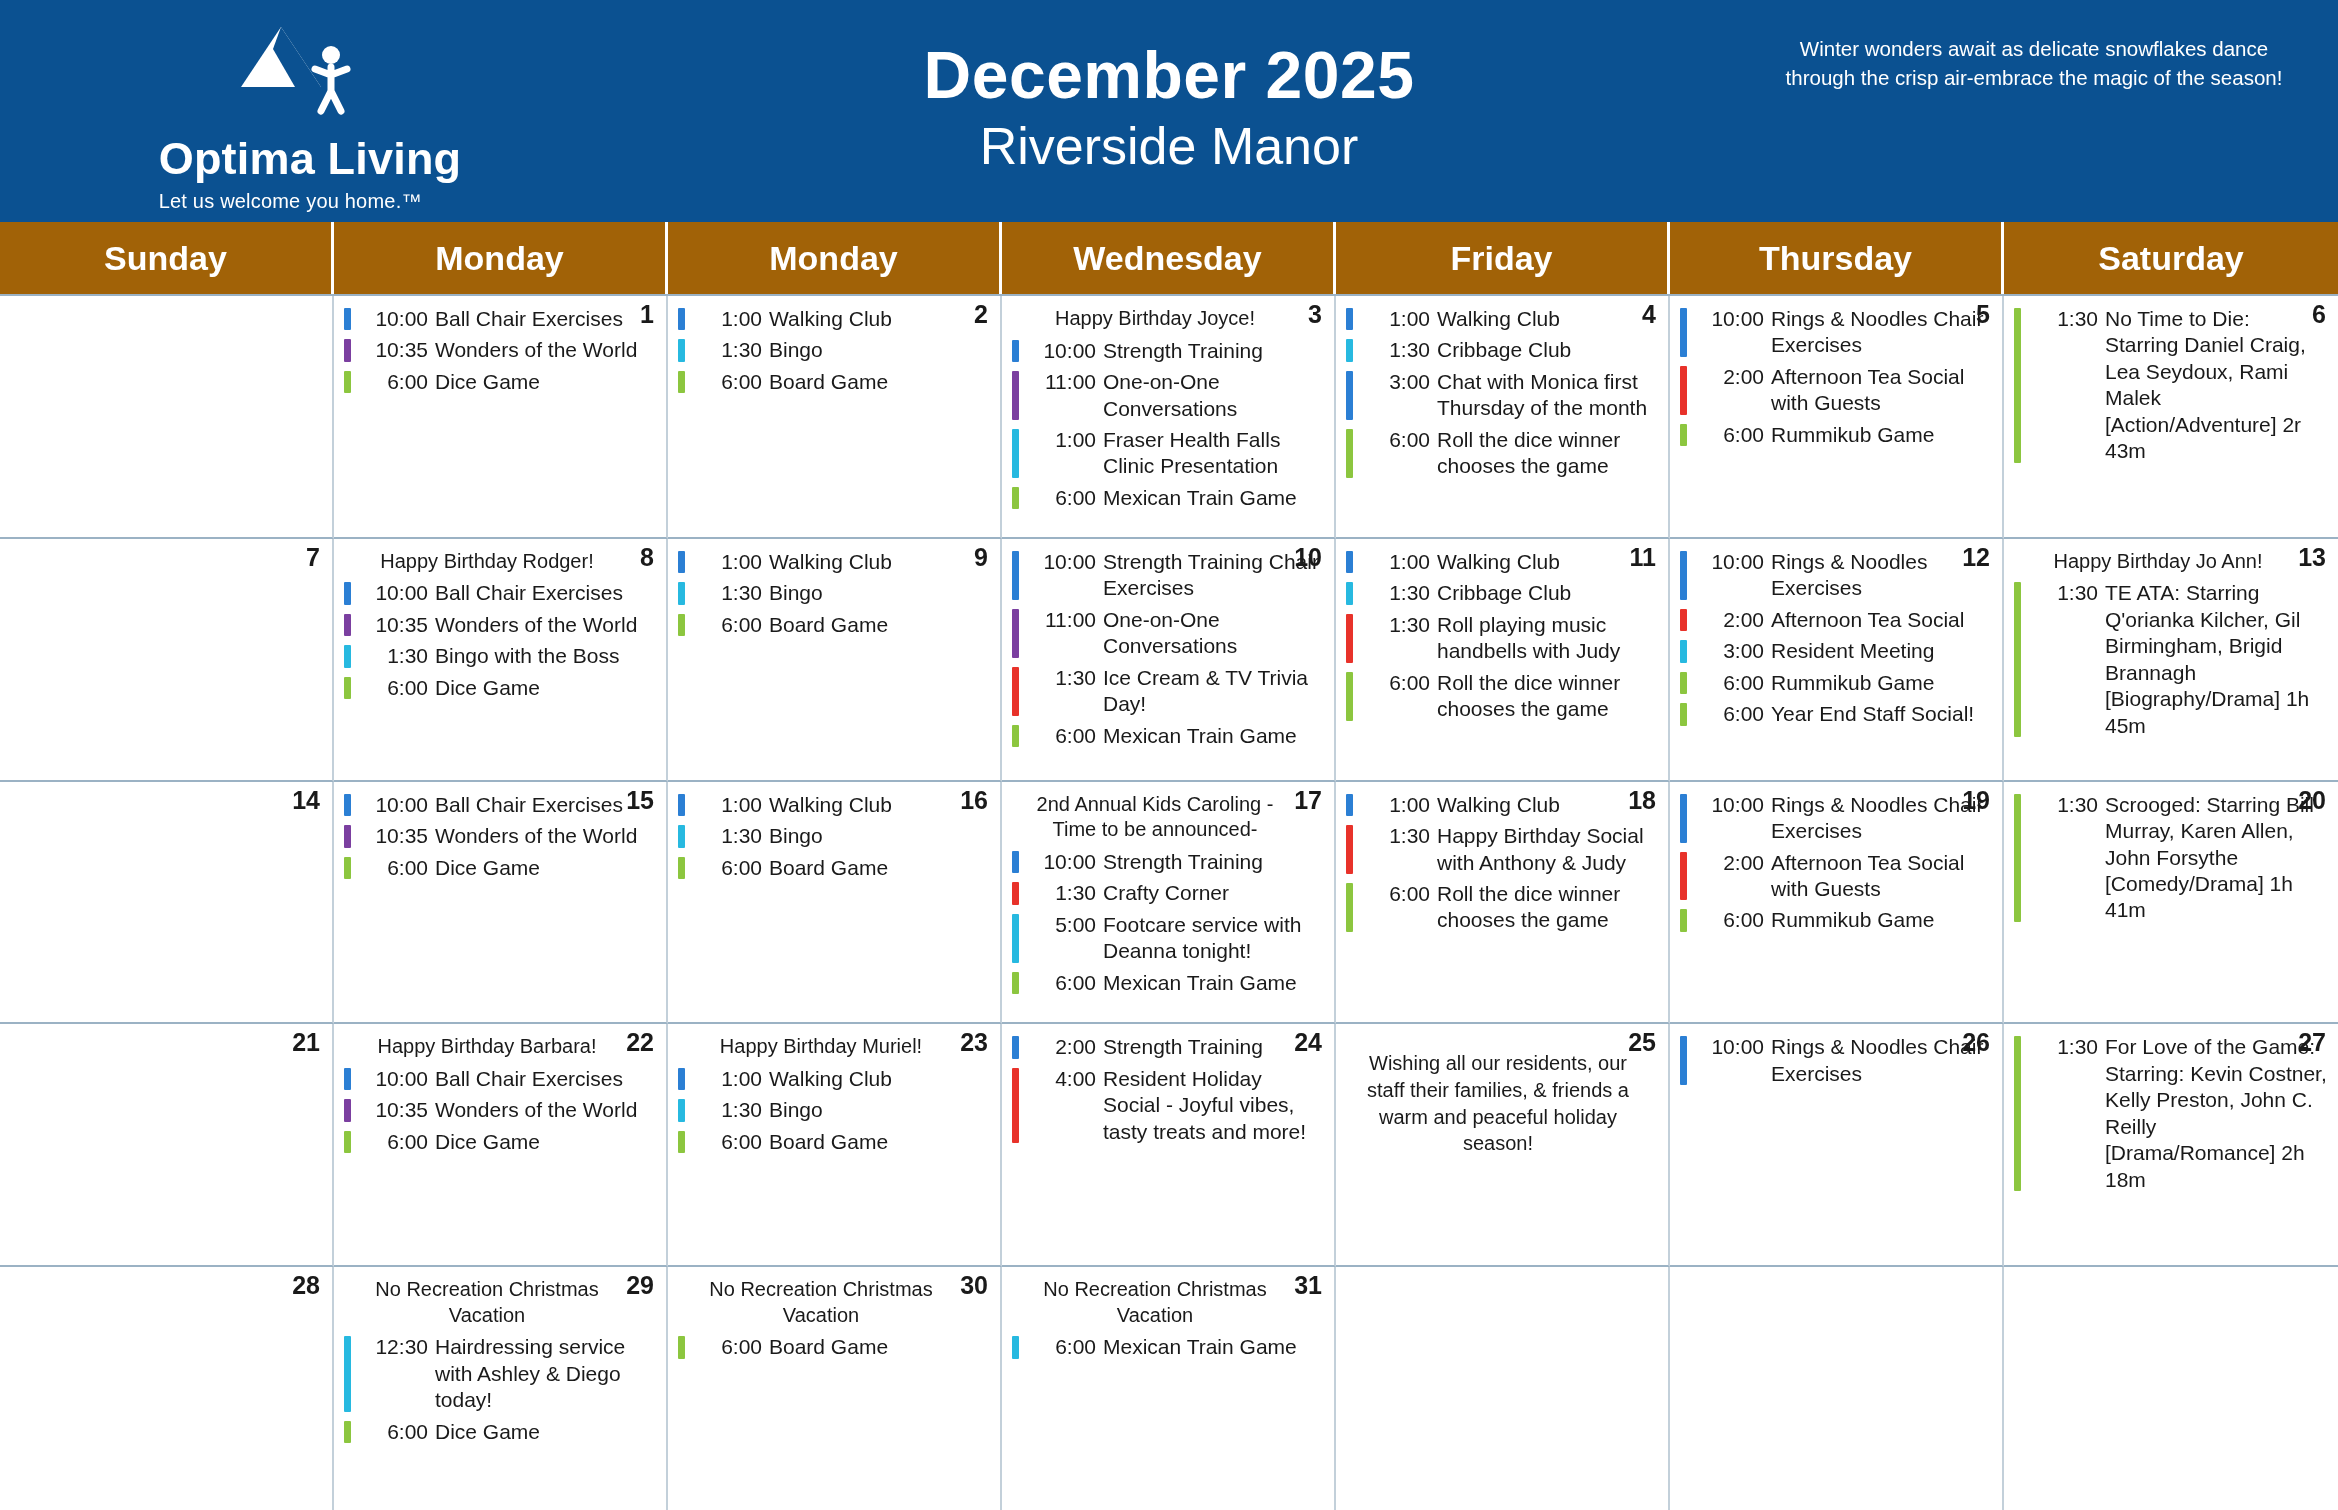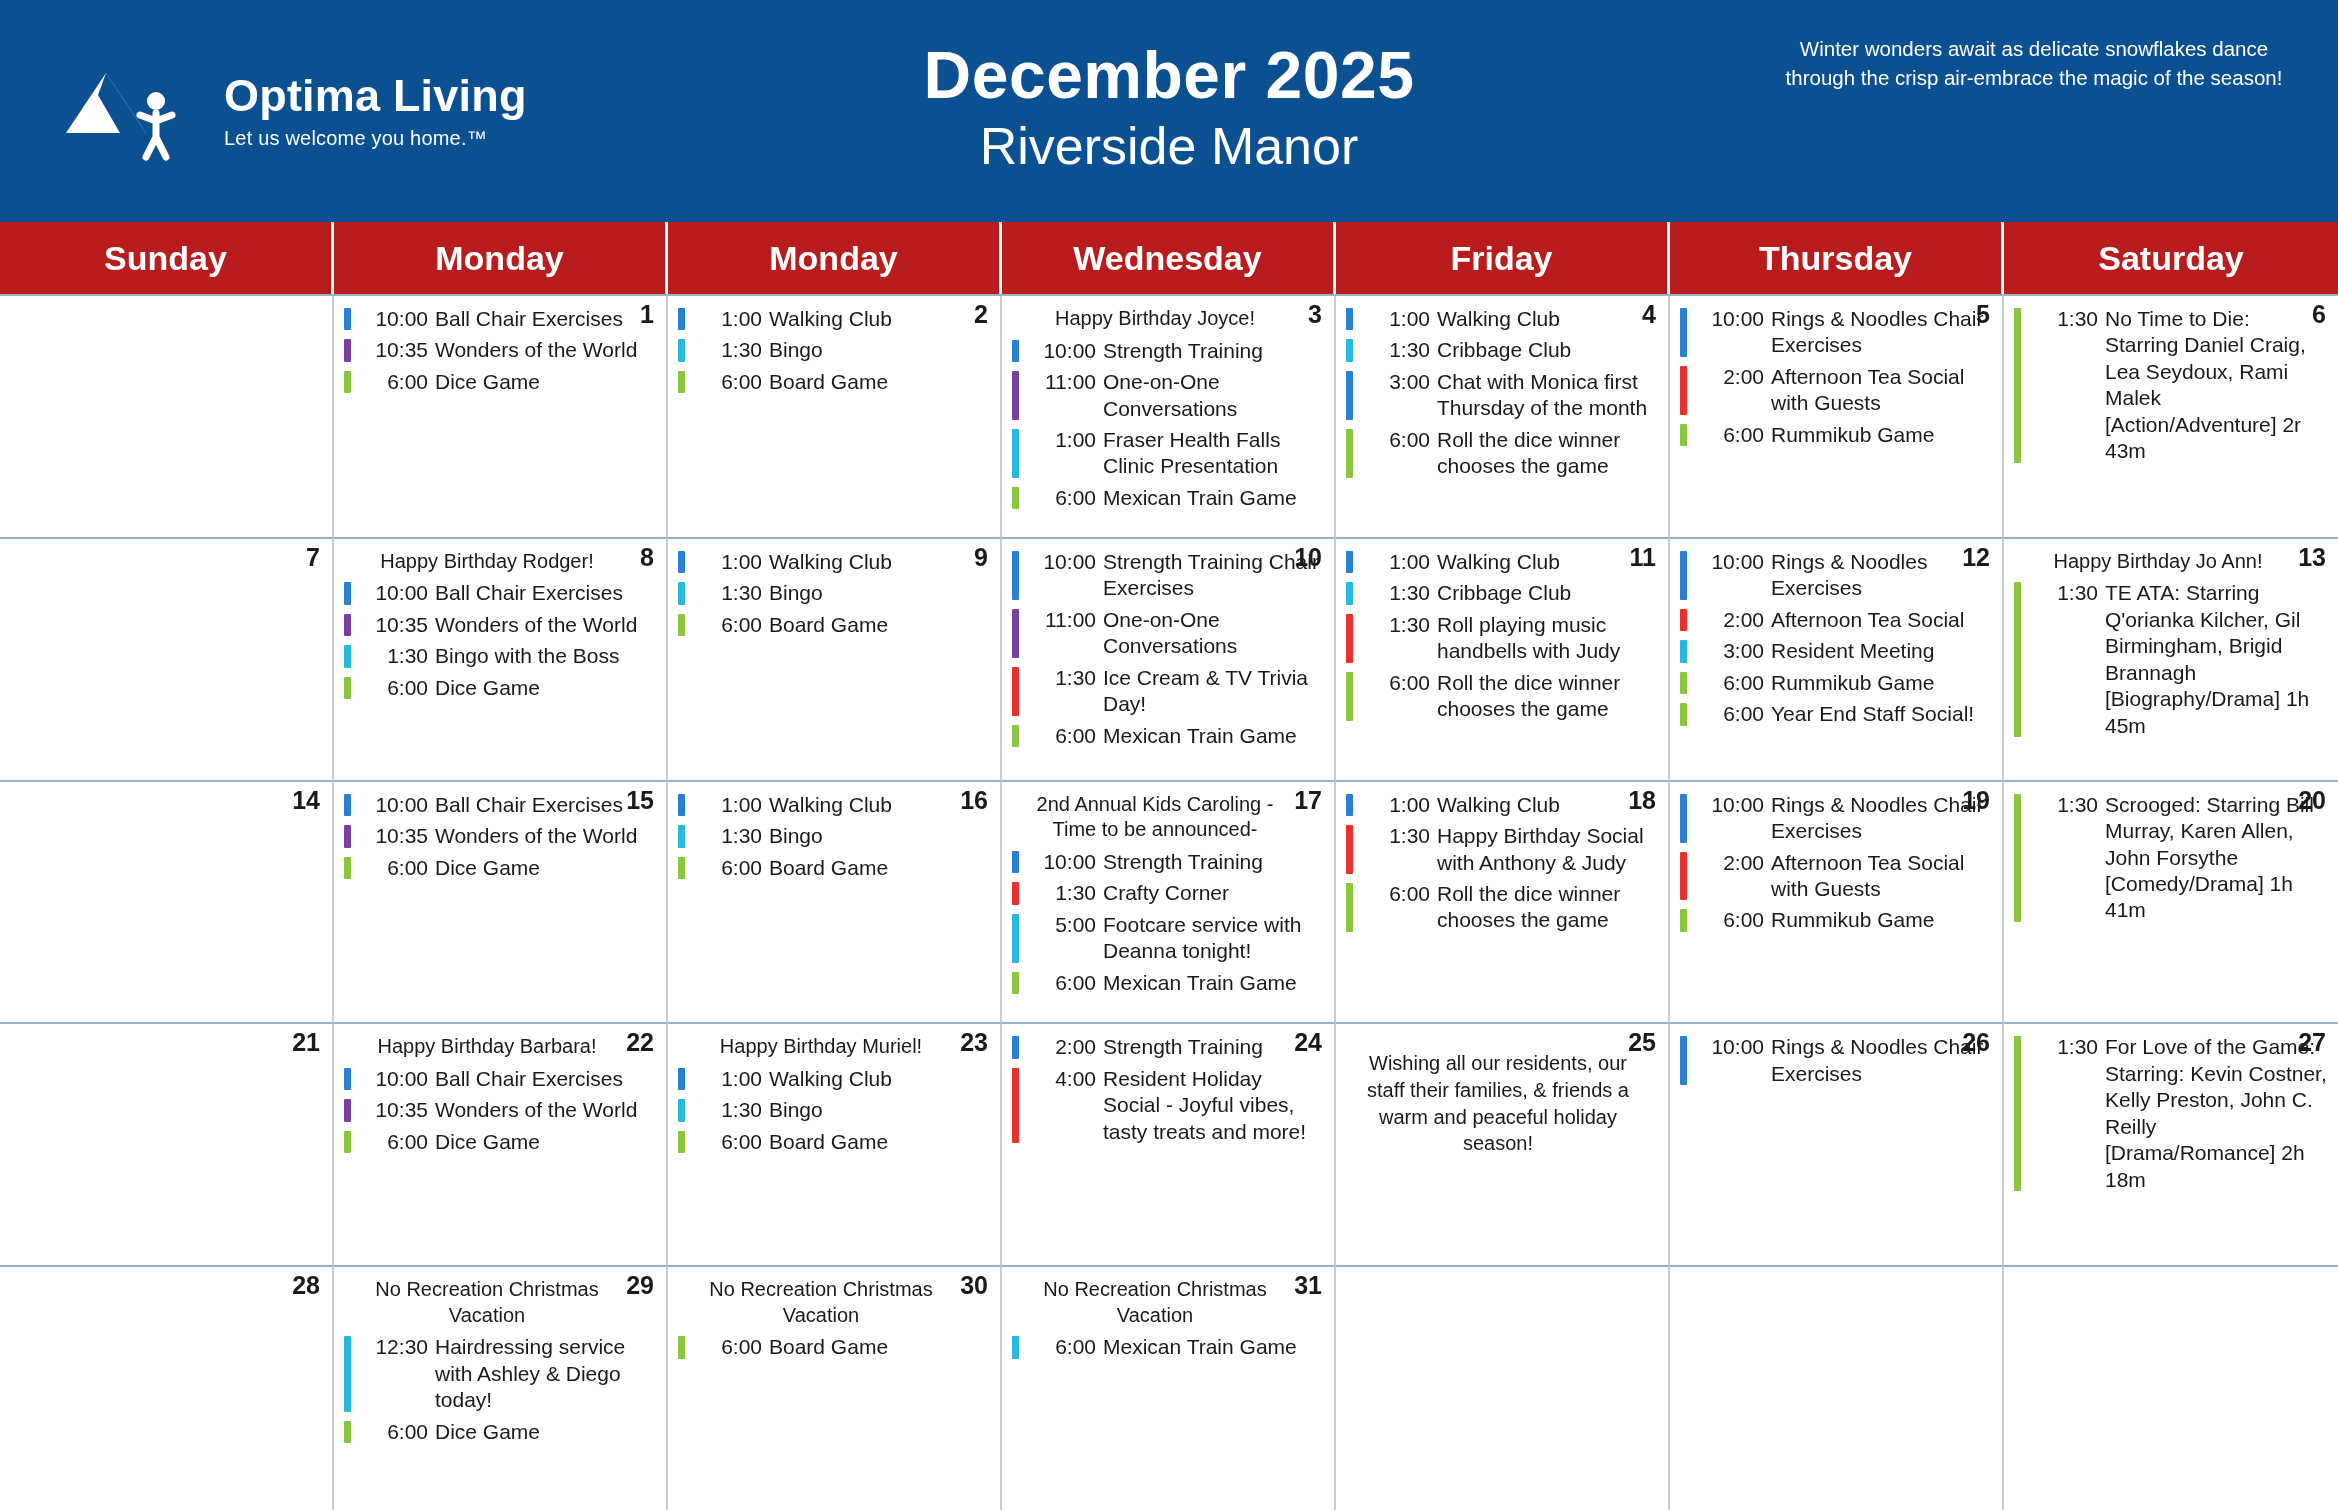--- a/index.html
+++ b/index.html
@@ -26,20 +26,21 @@
     align-items: center;
     position: relative;
     flex: 0 0 auto;
   }
   .logo-wrap {
     width: 560px;
     display: flex;
     align-items: center;
     padding-left: 60px;
     gap: 14px;
+    flex-direction: column;
   }
   .logo-mark { width: 150px; height: 112px; flex: 0 0 auto; }
   .logo-text { display: flex; flex-direction: column; justify-content: center; }
   .logo-name {
     color: #ffffff;
     font-size: 45px;
     font-weight: bold;
     letter-spacing: .2px;
     line-height: 1.05;
   }
@@ -82,21 +83,21 @@
   }
 
   
   .dow-row {
     display: grid;
     grid-template-columns: repeat(7, 1fr);
     height: 72px;
     flex: 0 0 auto;
   }
   .dow {
-    background: #b91c1c;
+    background: #a16207;
     color: #ffffff;
     font-size: 34px;
     font-weight: bold;
     display: flex;
     align-items: center;
     justify-content: center;
     border-right: 3px solid #ffffff;
   }
   .dow:last-child { border-right: none; }
 

